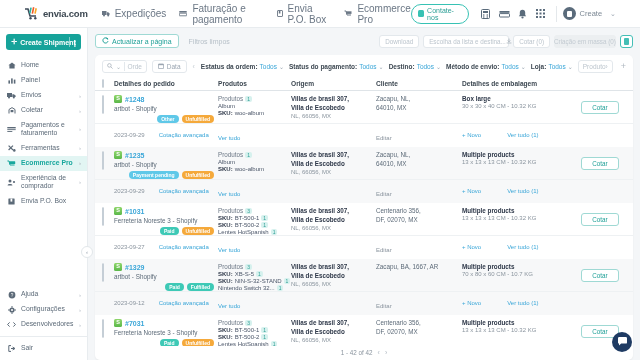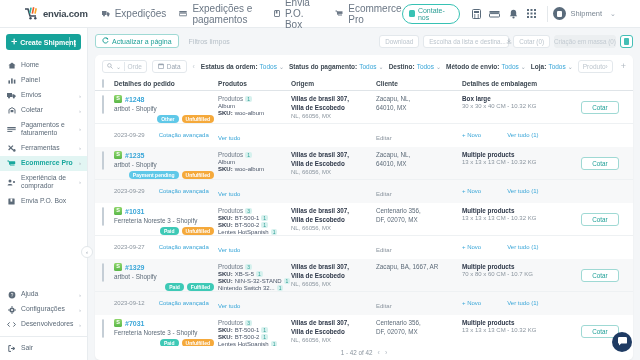--- a/index.html
+++ b/index.html
@@ -220,21 +220,21 @@
         </span>
         <span>Expedições</span>
       </div>
       <div class="topnav-item">
         <span>
           <svg width="8" height="7" viewBox="0 0 8 7">
               <rect x="0.3" y="1" width="7.4" height="1.6" fill="#6b7785"></rect>
               <rect x="0.3" y="3.2" width="7.4" height="2.6" rx="0.4" fill="none" stroke="#6b7785" stroke-width="0.9"></rect>
             </svg>
         </span>
-        <span>Expedições e pagamentos</span>
+        <span>Faturação e pagamento</span>
       </div>
       <div class="topnav-item">
         <span>
           <svg width="6" height="7" viewBox="0 0 6 7">
               <rect x="0.5" y="0.5" width="5" height="6" rx="0.5" fill="none" stroke="#6b7785" stroke-width="0.9"></rect>
               <rect x="1.8" y="0.5" width="1.6" height="3" fill="#6b7785"></rect>
             </svg>
         </span>
         <span>Envia P.O. Box</span>
       </div>
@@ -289,21 +289,21 @@
               <rect x="3.5" y="7" width="2" height="2"></rect>
               <rect x="7" y="7" width="2" height="2"></rect>
             </g>
           </svg>
       </div>
       <div class="topdivider"></div>
       <div class="company">
         <span class="company-av">
             <i></i>
           </span>
-        <span class="company-name">Shipment</span>
+        <span class="company-name">Create</span>
         <span class="chev">⌄</span>
       </div>
     </div>
   </div>
 
   <div class="body">
 
     <div class="sidebar">
       <div class="create-btn">
         <span style="font-size:7px;">✛</span>

